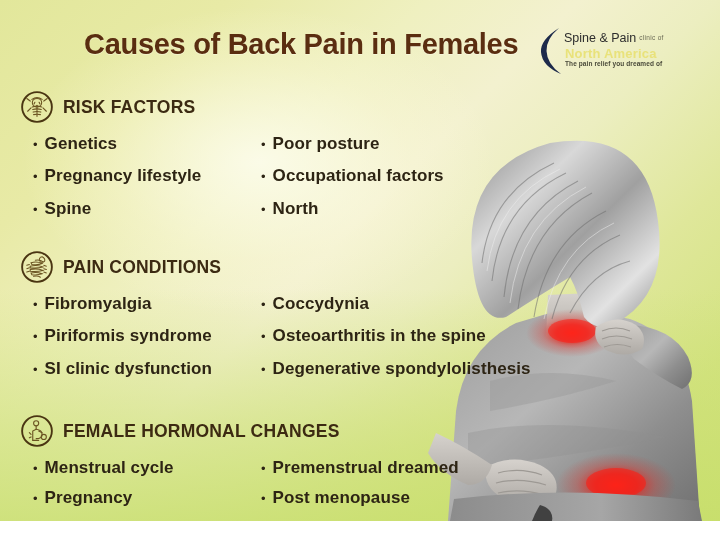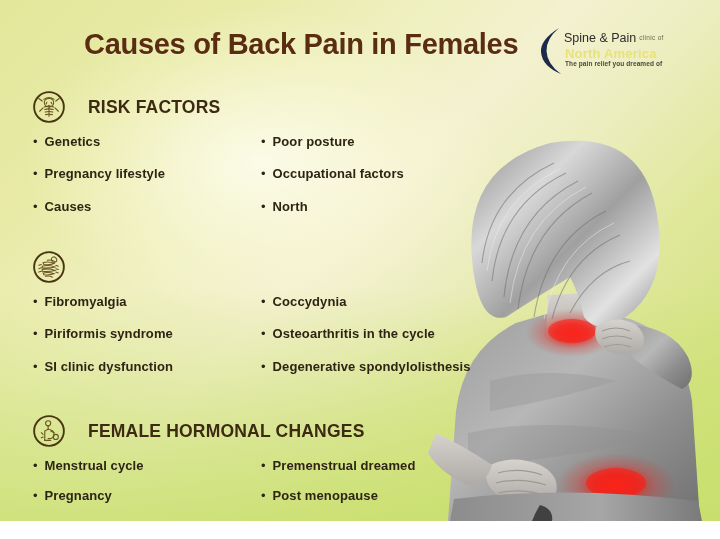--- a/index.html
+++ b/index.html
@@ -136,25 +136,25 @@
     font-weight: bold;
     color: #4a4a3a;
     letter-spacing: 0.1px;
     white-space: nowrap;
   }
 
   
   .section { position: absolute; left: 0; right: 0; }
   .sec-head {
     position: absolute;
-    left: 32px;
+    left: 20px;
     top: 0;
     display: flex;
     align-items: center;
-    gap: 22px;
+    gap: 9px;
   }
   .sec-icon {
     width: 34px;
     height: 34px;
     flex: 0 0 34px;
   }
   .sec-title {
     font-size: 17.5px;
     font-weight: bold;
     letter-spacing: 0.2px;
@@ -169,21 +169,21 @@
     align-items: baseline;
     gap: 7px;
     white-space: nowrap;
   }
   .bullet .dot {
     font-size: 13px;
     line-height: 1;
     color: #2d2414;
   }
   .bullet .txt {
-    font-size: 13px;
+    font-size: 17px;
     font-weight: bold;
     letter-spacing: 0.1px;
     color: #2d2414;
   }
   .col-l { left: 33px; }
   .col-r { left: 261px; }
 </style>
 </head>
 <body>
 
@@ -318,21 +318,21 @@
         <div class="bullet col-l" style="top:0">
             <span class="dot">•</span>
             <span class="txt">Genetics</span>
           </div>
         <div class="bullet col-l" style="top:32px">
             <span class="dot">•</span>
             <span class="txt">Pregnancy lifestyle</span>
           </div>
         <div class="bullet col-l" style="top:65px">
             <span class="dot">•</span>
-            <span class="txt">Causes</span>
+            <span class="txt">Spine</span>
           </div>
 
         <div class="bullet col-r" style="top:0">
             <span class="dot">•</span>
             <span class="txt">Poor posture</span>
           </div>
         <div class="bullet col-r" style="top:32px">
             <span class="dot">•</span>
             <span class="txt">Occupational factors</span>
           </div>
@@ -352,20 +352,21 @@
             <path d="M18 12 Q24 11 27 14"></path>
             <path d="M13 15 Q20 13 26 16 Q21 18 14 17 Z"></path>
             <path d="M12 19 Q20 17 27 20 Q20 22 12 21 Z"></path>
             <path d="M12 23 Q20 21 27 24 Q20 26 12 25 Z"></path>
             <path d="M13 27 Q20 25.5 26 28 Q20 30 14 29 Z"></path>
             <path d="M16 31 Q21 30 24 32"></path>
             <path d="M11 17 L8 18 M11 21 L8 22 M11 25 L8 26"></path>
             <path d="M28 18 L31 19 M28 22 L31 23 M28 26 L31 27"></path>
           </g>
         </svg>
+        <div class="sec-title">PAIN CONDITIONS</div>
       </div>
 
       <div class="bullets" style="top:44px;height:100px">
         <div class="bullet col-l" style="top:0">
             <span class="dot">•</span>
             <span class="txt">Fibromyalgia</span>
           </div>
         <div class="bullet col-l" style="top:32px">
             <span class="dot">•</span>
             <span class="txt">Piriformis syndrome</span>
@@ -374,21 +375,21 @@
             <span class="dot">•</span>
             <span class="txt">SI clinic dysfunction</span>
           </div>
 
         <div class="bullet col-r" style="top:0">
             <span class="dot">•</span>
             <span class="txt">Coccydynia</span>
           </div>
         <div class="bullet col-r" style="top:32px">
             <span class="dot">•</span>
-            <span class="txt">Osteoarthritis in the cycle</span>
+            <span class="txt">Osteoarthritis in the spine</span>
           </div>
         <div class="bullet col-r" style="top:65px">
             <span class="dot">•</span>
             <span class="txt">Degenerative spondylolisthesis</span>
           </div>
       </div>
     </div>
 
     <div class="section" style="top:414px">
       <div class="sec-head">

